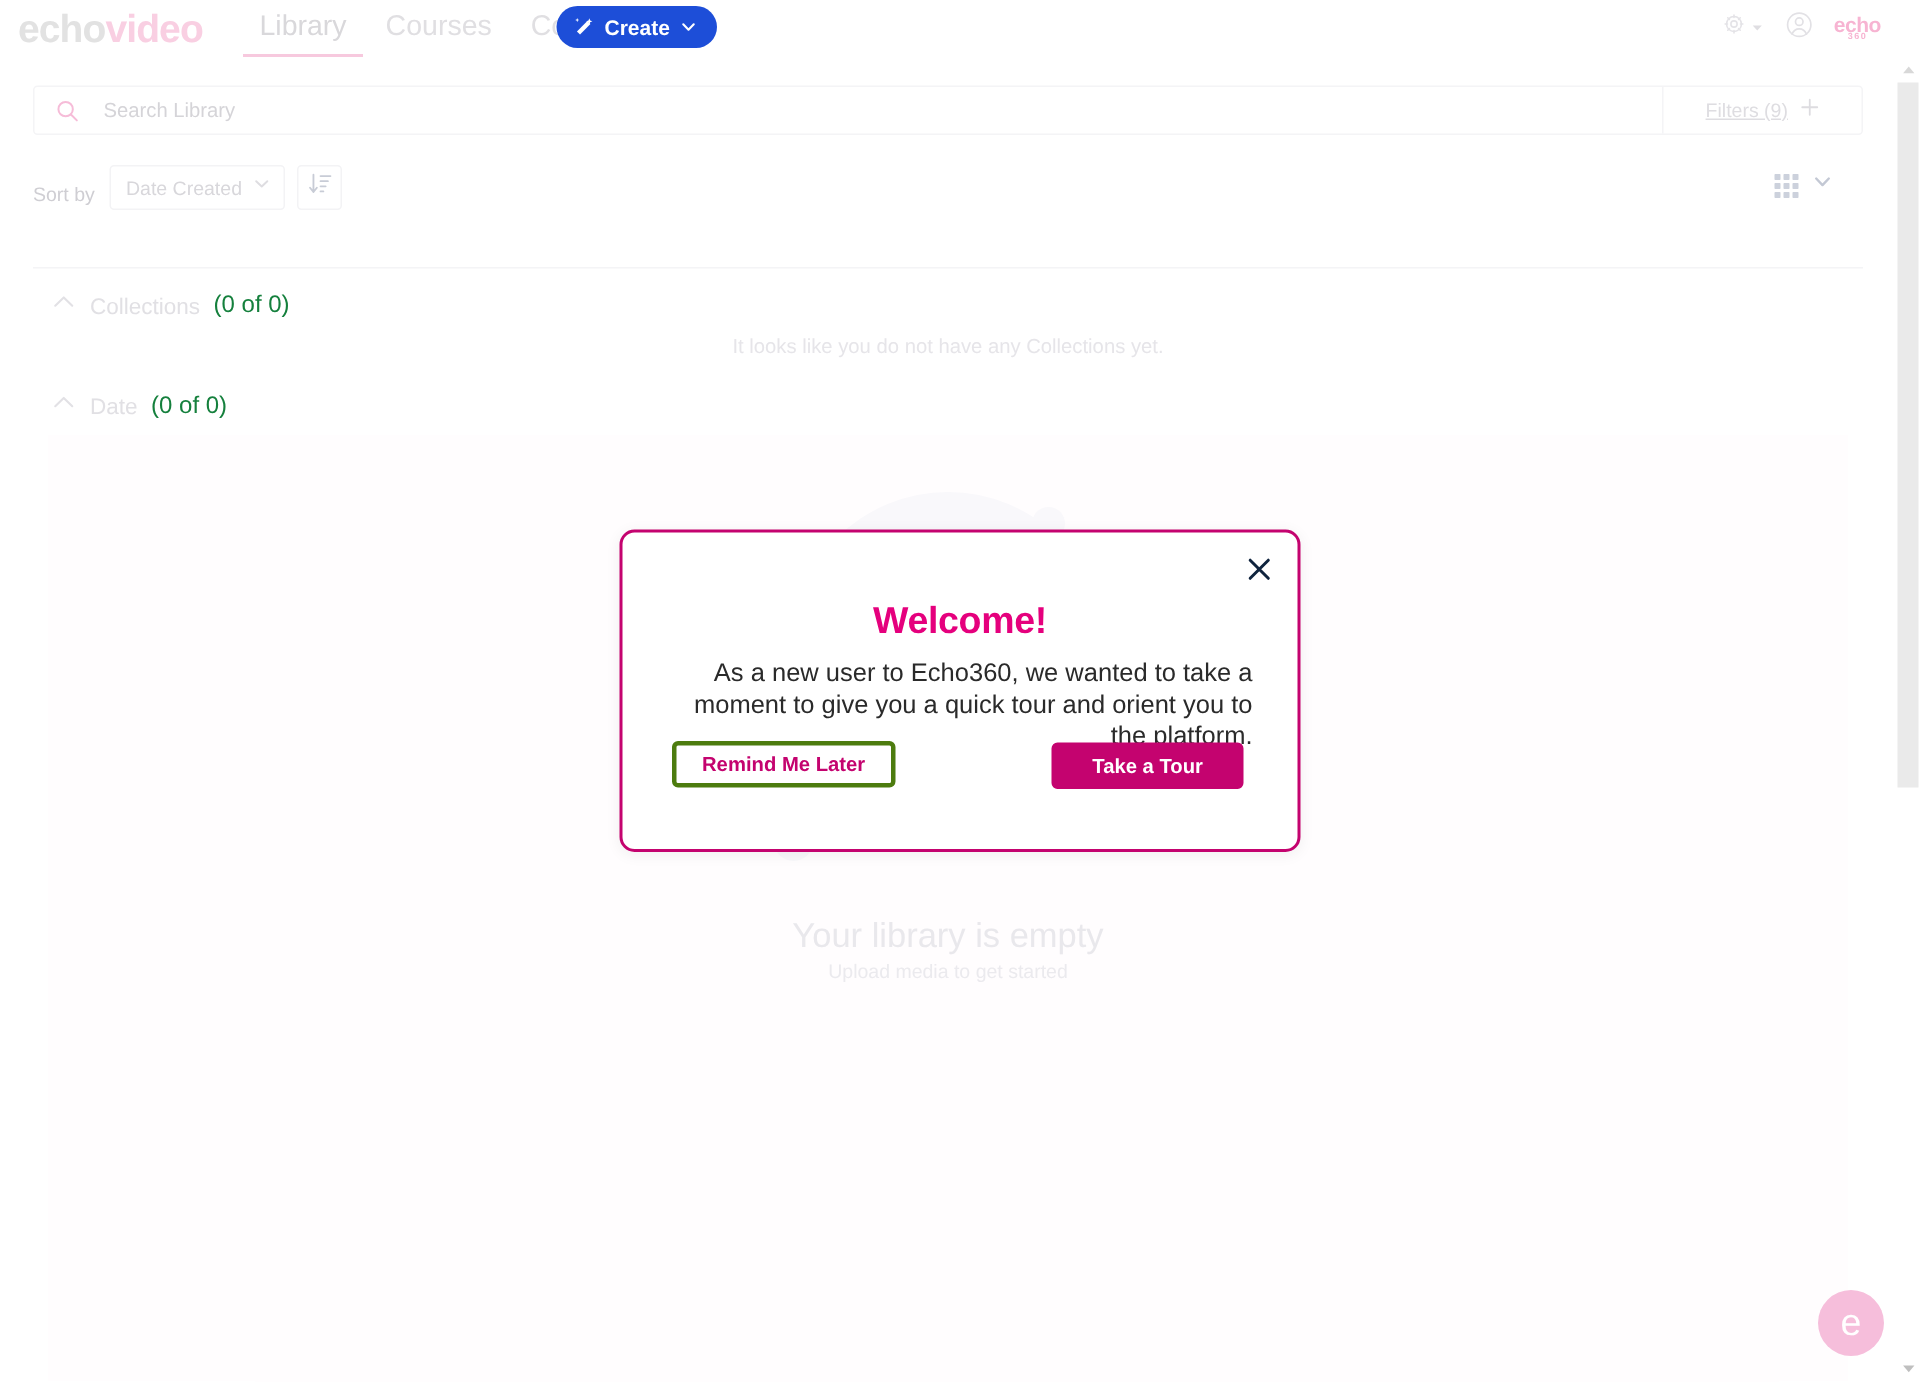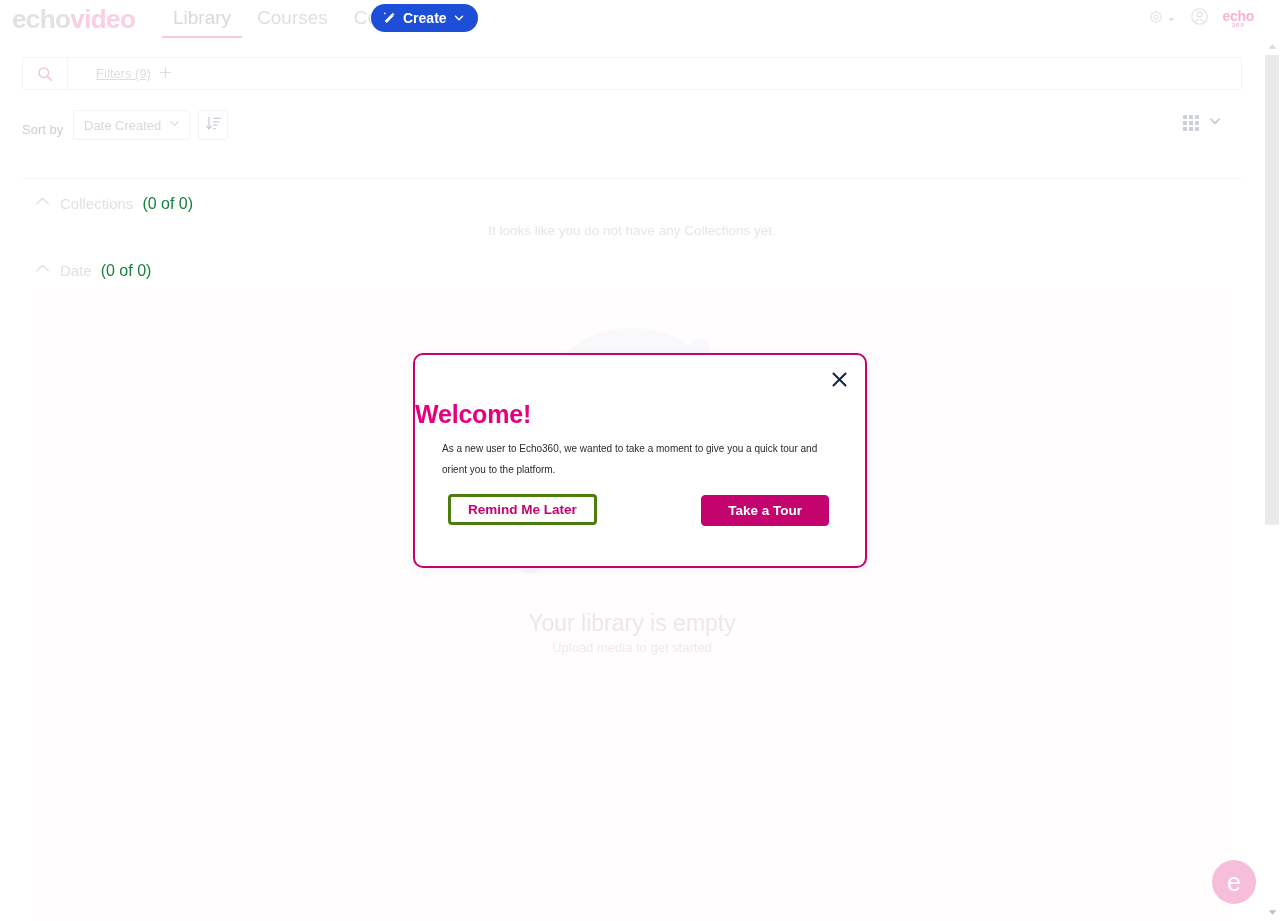--- a/index.html
+++ b/index.html
@@ -347,30 +347,31 @@
     right: 15px; top: 13px;
     width: 22px; height: 22px;
     display: flex; align-items: center; justify-content: center;
     cursor: pointer;
     background: none; border: none;
     padding: 0;
   }
   .modal-title {
     position: absolute;
     left: 0; right: 0; top: 45px;
+    text-align: center;
     font-size: 25px;
     font-weight: 700;
     color: #e5007d;
     letter-spacing: -0.2px;
   }
   .modal-body {
     position: absolute;
     left: 27px; right: 30px; top: 83px;
-    text-align: left;
-    font-size: 10px;
+    text-align: right;
+    font-size: 17px;
     line-height: 21px;
     color: #2a2a2a;
   }
   .modal-actions {
     position: absolute;
     left: 33px; right: 33px; top: 138px;
     display: flex;
     align-items: center;
     justify-content: space-between;
   }
@@ -475,20 +476,21 @@
     </div>
   </div>
 
   <div class="searchbar">
     <div class="search-icon-box">
       <svg width="16" height="16" viewBox="0 0 18 18" fill="none" aria-hidden="true">
         <circle cx="7.6" cy="7.6" r="5.4" stroke="#f6bcd8" stroke-width="1.5"></circle>
         <path d="M11.6 11.6 L16 16" stroke="#f6bcd8" stroke-width="1.5" stroke-linecap="round"></path>
       </svg>
     </div>
+    <input class="search-input" type="text" placeholder="Search Library" style="">
     <div class="filters-box">
       <span class="filters-label">Filters (9)</span>
       <span>
         <svg width="13" height="13" viewBox="0 0 14 14" fill="none" aria-hidden="true">
           <path d="M7 1.6 V12.4 M1.6 7 H12.4" stroke="#dddce0" stroke-width="1.3" stroke-linecap="round"></path>
         </svg>
       </span>
     </div>
   </div>
 

